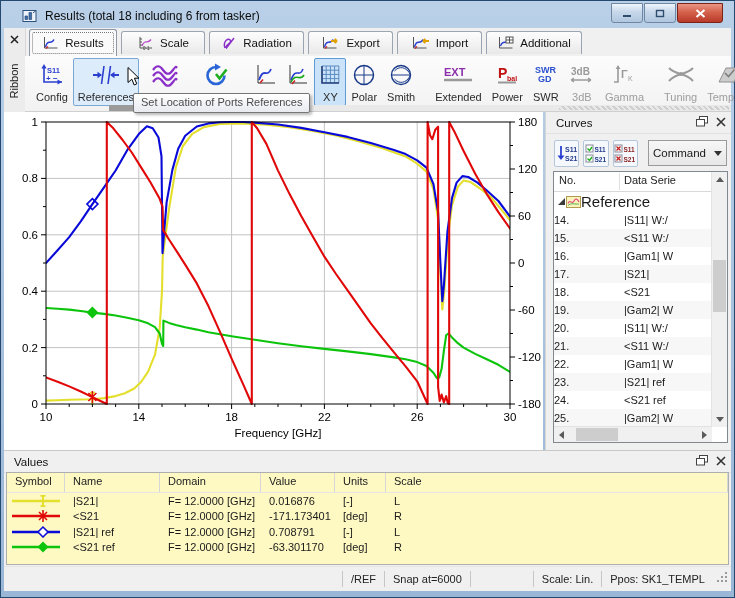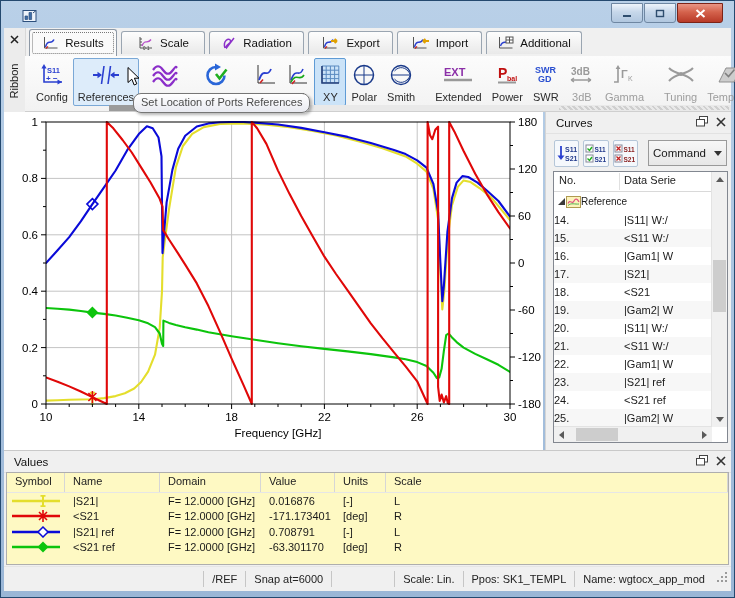--- a/index.html
+++ b/index.html
@@ -47,21 +47,21 @@
   .caret{width:0;height:0;border-left:4px solid transparent;border-right:4px solid transparent;border-top:5px solid #333;}
   .cv-list{position:absolute;left:7px;top:59px;width:175px;height:272px;background:#fff;border:1px solid #828790;box-sizing:border-box;overflow:hidden;}
   .cv-header{position:relative;height:19px;border-bottom:1px solid #d9d9d9;background:#fff;font-size:11px;color:#222;}
   .cv-header .c1{position:absolute;left:5px;top:2px;}
   .cv-header .c2{position:absolute;left:70px;top:2px;}
   .cv-header .div{position:absolute;left:65px;top:1px;bottom:1px;width:1px;background:#e0e0e0;}
   .cv-row{height:18px;display:flex;align-items:center;font-size:11px;position:relative;}
   .cv-row:nth-child(odd){background:#f7f7f7;}
   .cv-row .no{width:46px;text-align:left;}
   .cv-row .nm{position:absolute;left:70px;white-space:pre;}
-  .group-row{height:19px;display:flex;align-items:center;padding-left:3px;font-size:10px;background:#fff;}
+  .group-row{height:19px;display:flex;align-items:center;padding-left:3px;font-size:15px;background:#fff;}
   .vscroll{position:absolute;right:0;top:0;bottom:15px;width:15px;background:#f0f0f0;border-left:1px solid #e3e3e3;}
   .vscroll .thumb{position:absolute;left:1px;right:1px;top:88px;height:52px;background:#cdcdcd;}
   .hscroll{position:absolute;left:0;right:15px;bottom:0;height:15px;background:#f0f0f0;border-top:1px solid #e3e3e3;}
   .hscroll .thumb{position:absolute;left:22px;top:1px;bottom:1px;width:42px;background:#cdcdcd;}
   .sarrow{position:absolute;width:15px;height:15px;display:flex;align-items:center;justify-content:center;}
   .tri-up{width:0;height:0;border-left:4px solid transparent;border-right:4px solid transparent;border-bottom:5px solid #5a5a5a;}
   .tri-down{width:0;height:0;border-left:4px solid transparent;border-right:4px solid transparent;border-top:5px solid #5a5a5a;}
   .tri-left{width:0;height:0;border-top:4px solid transparent;border-bottom:4px solid transparent;border-right:5px solid #5a5a5a;}
   .tri-right{width:0;height:0;border-top:4px solid transparent;border-bottom:4px solid transparent;border-left:5px solid #5a5a5a;}
   
@@ -73,36 +73,37 @@
   .val-row{height:15.5px;align-items:center;font-size:11px;}
   .val-row div{padding-left:8px;white-space:nowrap;overflow:hidden;}
   .val-row .sym{padding-left:4px;display:flex;align-items:center;}
   
   .statusbar{position:absolute;left:4px;top:566px;width:727px;height:24px;background:#f0f0f0;border-top:1px solid #e5e5e5;display:flex;align-items:center;}
   .sb-spring{flex:1;}
   .sb-item{height:16px;display:flex;align-items:center;padding:0 8px;border-left:1px solid #c6c6c6;font-size:11px;color:#222;white-space:nowrap;}
   .sb-item.empty{width:46px;}
   .grip{width:16px;height:18px;margin-left:2px;}
   
-  .tooltip{position:absolute;left:133px;top:93px;height:13px;padding:2px 7px 3px 7px;background:linear-gradient(#ffffff,#e9eaf1);border:1px solid #767676;border-radius:8px;font-size:11px;color:#4b4b4b;box-shadow:2px 2px 3px rgba(0,0,0,.28);z-index:60;white-space:nowrap;}
+  .tooltip{position:absolute;left:133px;top:93px;height:13px;padding:2px 7px 3px 7px;background:linear-gradient(#ffffff,#e9eaf1);border:1px solid #767676;border-radius:2px;font-size:11px;color:#4b4b4b;box-shadow:2px 2px 3px rgba(0,0,0,.28);z-index:60;white-space:nowrap;}
   .cursor{position:absolute;left:127px;top:67px;z-index:70;}
 </style>
 </head>
 <body>
 
 <div class="win">
 
   <div class="titlebar">
     <span class="title-icon">
       <svg width="16" height="14" viewBox="0 0 16 14">
           <rect x="1" y="1.5" width="13" height="11" fill="#eef4fb" stroke="#2c4f7c"></rect>
           <path d="M3 10.5 v-3.5 h2.6 v3.5 z M7 10.5 v-7 h2.6 v7 z" fill="#3f6ea8" stroke="#2c4f7c" stroke-width="0.7"></path>
           <path d="M11 4 l3-2.5" stroke="#2c4f7c"></path>
         </svg>
     </span>
+    <span class="title-text">Results (total 18 including 6 from tasker)</span>
   </div>
   <div class="winbtns">
     <div class="wbtn">
         <svg width="10" height="9">
           <path d="M1 7 h8" stroke="#2e4d6e" stroke-width="2"></path>
         </svg>
       </div>
     <div class="wbtn">
         <svg width="10" height="9">
           <rect x="1.5" y="1.5" width="7" height="6" fill="none" stroke="#2e4d6e" stroke-width="1.4"></rect>
@@ -676,21 +677,20 @@
   </div>
 
   <div class="statusbar">
     <div class="sb-spring"></div>
     <span id="sb-items" style="display:flex;align-items:center">
         <span class="sb-item">/REF</span>
         <span class="sb-item">Snap at=6000</span>
         <span class="sb-item empty"></span>
         <span class="sb-item">Scale: Lin.</span>
         <span class="sb-item">Ppos: SK1_TEMPL</span>
-        <span class="sb-item">Name: wgtocx_app_mod</span>
       </span>
     <div class="grip">
       <svg width="14" height="14">
           <g fill="#9a9a9a">
             <rect x="10" y="2" width="2" height="2"></rect>
             <rect x="10" y="6" width="2" height="2"></rect>
             <rect x="6" y="6" width="2" height="2"></rect>
             <rect x="10" y="10" width="2" height="2"></rect>
             <rect x="6" y="10" width="2" height="2"></rect>
             <rect x="2" y="10" width="2" height="2"></rect>

